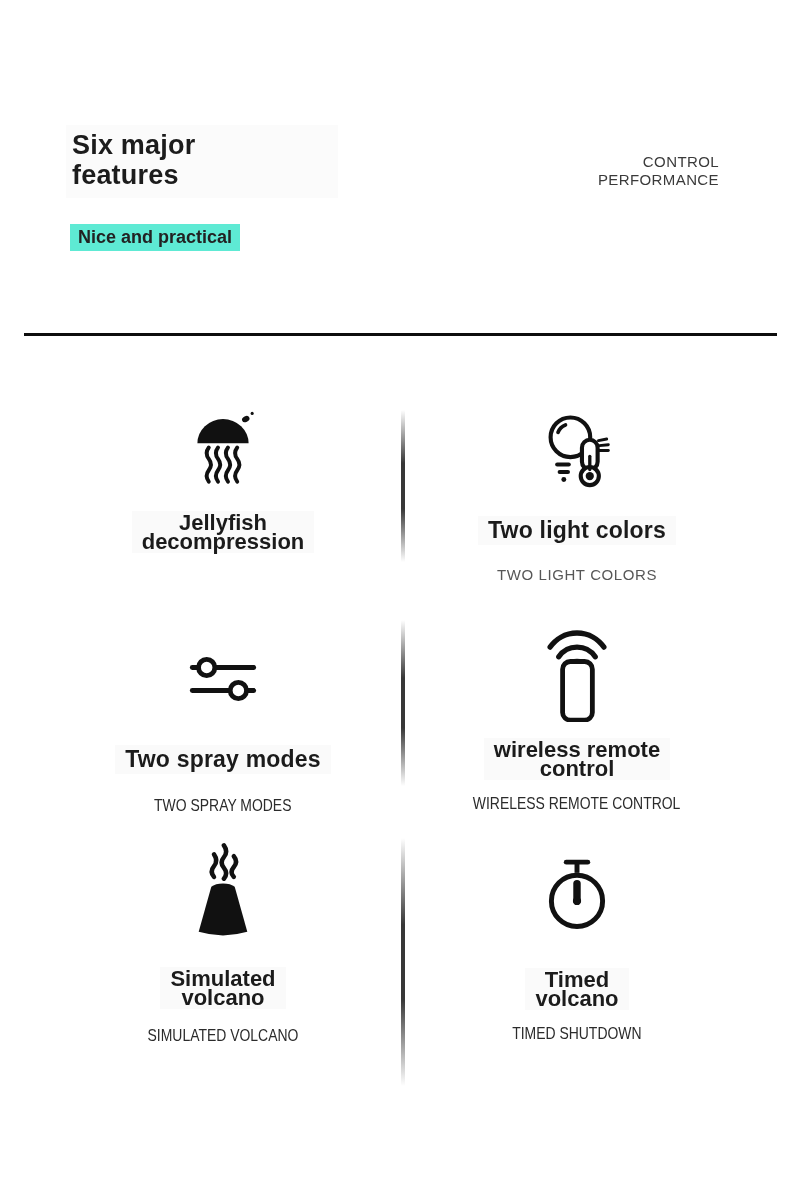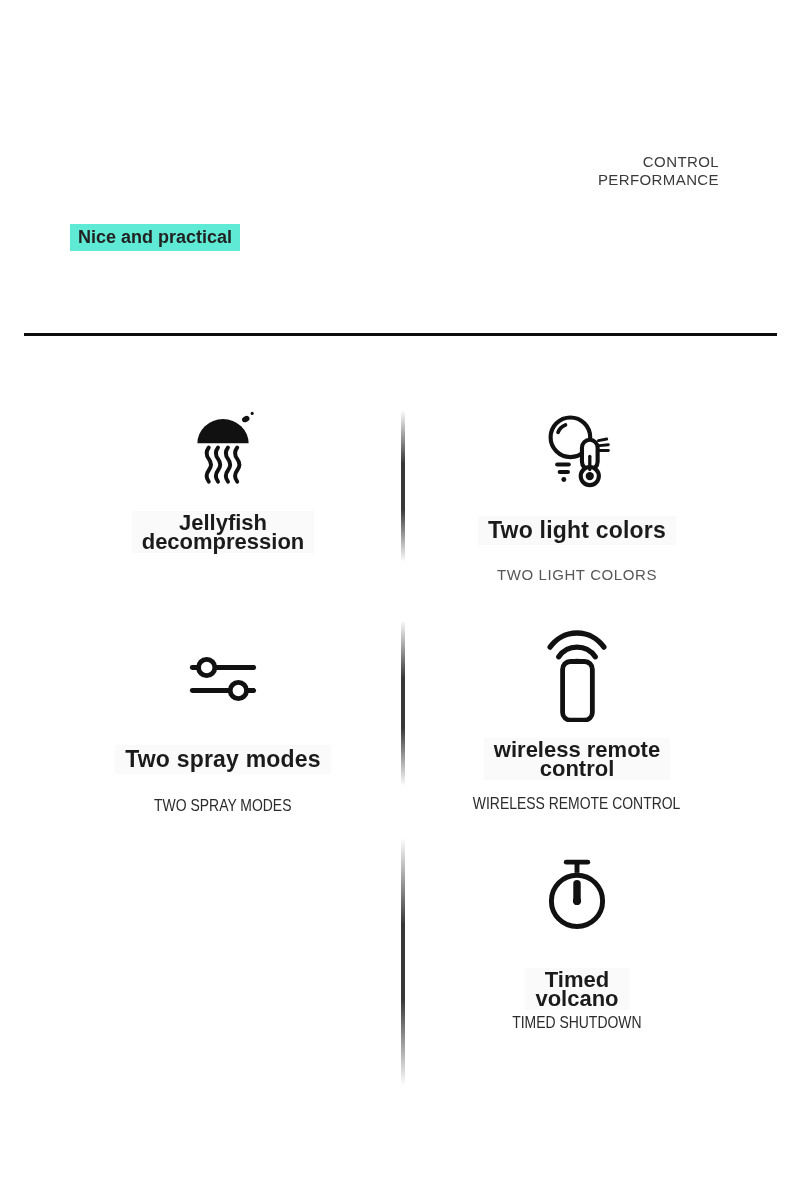--- a/index.html
+++ b/index.html
@@ -127,27 +127,31 @@
   .f-sub.light .sub-text {
     font-size: 15px;
     color: #575757;
     transform: scaleX(1);
     letter-spacing: 0.6px;
   }
   .r1r .f-sub { margin-top: 21px; }
   .r2l .f-sub { margin-top: 23px; }
   .r2r .f-sub { margin-top: 15px; }
   .r3l .f-sub { margin-top: 18px; }
-  .r3r .f-sub { margin-top: 4px; }
+  .r3r .f-sub { margin-top: 15px; }
 </style>
 </head>
 <body>
 
 <div class="page">
 
+  <div class="hero-title">
+    <span class="line">Six major</span><br>
+    <span class="line">features</span>
+  </div>
   <div class="hero-subtitle">Nice and practical</div>
   <div class="corner-label">
     <span>CONTROL</span><br>
     <span>PERFORMANCE</span>
   </div>
 
   <div class="h-rule"></div>
 
   <div class="v-seg s1"></div>
   <div class="v-seg s2"></div>
@@ -224,20 +228,37 @@
       </svg>
     </span>
     <div class="f-title lg">
       <span class="line">Two spray modes</span>
     </div>
     <div class="f-sub">
       <span class="sub-text">TWO SPRAY MODES</span>
     </div>
   </div>
 
+  <div class="cell col-l r3l">
+    <span class="icon-wrap">
+      <svg width="72" height="102" viewBox="0 0 80 112" fill="none">
+        <path d="M30 12 q 5 7 0 13 q -5 6 0 12" stroke="#111" stroke-width="5" stroke-linecap="round"></path>
+        <path d="M41 2 q 5 7 0 13 q -5 6 0 12 q 5 6 0 12" stroke="#111" stroke-width="5" stroke-linecap="round"></path>
+        <path d="M52 14 q 5 6 0 12 q -5 6 0 11" stroke="#111" stroke-width="5" stroke-linecap="round"></path>
+        <path d="M27 48 C 32 43 48 43 53 48 L 67 98 Q 40 106 13 98 Z" fill="#111"></path>
+      </svg>
+    </span>
+    <div class="f-title">
+      <span class="line">Simulated</span>
+      <span class="line">volcano</span>
+    </div>
+    <div class="f-sub">
+      <span class="sub-text">SIMULATED VOLCANO</span>
+    </div>
+  </div>
 
   <div class="cell col-r r3r">
     <span class="icon-wrap">
       <svg width="58" height="76" viewBox="0 0 70 92" fill="none">
         <line x1="22" y1="5" x2="48" y2="5" stroke="#111" stroke-width="6" stroke-linecap="round"></line>
         <line x1="35" y1="6" x2="35" y2="18" stroke="#111" stroke-width="6"></line>
         <circle cx="35" cy="52" r="31" stroke="#111" stroke-width="6" fill="none"></circle>
         <line x1="35" y1="52" x2="35" y2="31" stroke="#111" stroke-width="9" stroke-linecap="round"></line>
         <circle cx="35" cy="52" r="5" fill="#111"></circle>
       </svg>

